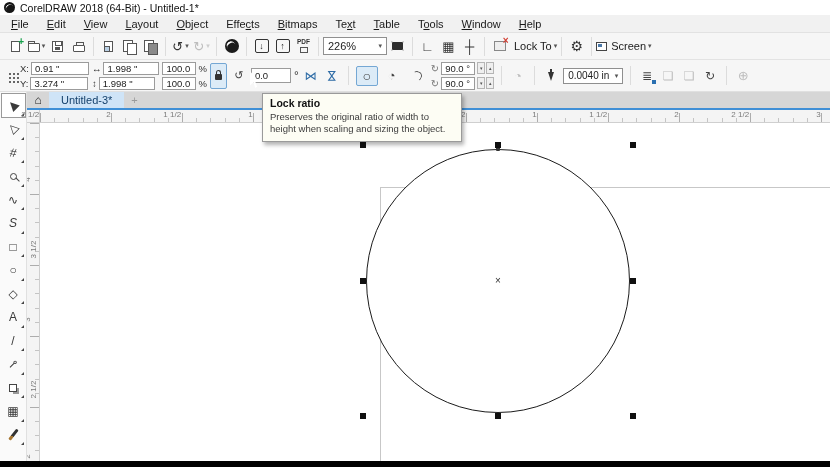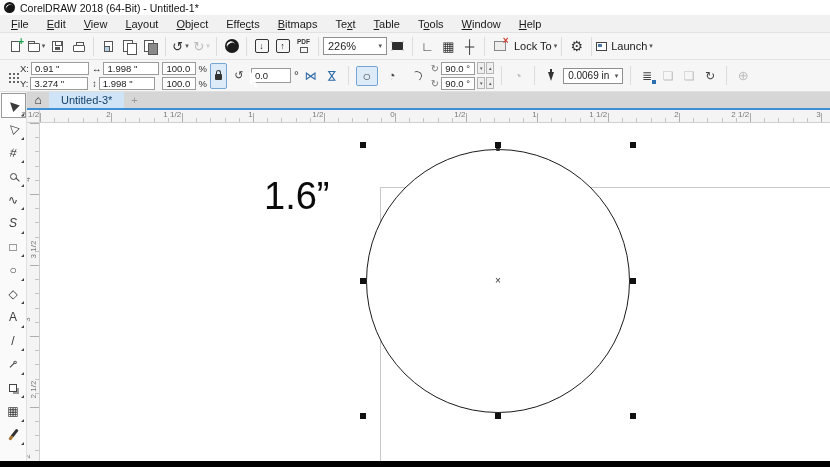--- a/index.html
+++ b/index.html
@@ -236,21 +236,21 @@
       <span class="txtbtn">Lock To</span>
       <span class="dd">▾</span>
     </span>
     <span class="sep"></span>
     <span class="tbtn">
         <span style="font-size:14px">⚙</span>
       </span>
     <span class="sep"></span>
     <span class="tbtn">
       <span class="mini-window"></span>
-      <span class="txtbtn">Launch</span>
+      <span class="txtbtn">Screen</span>
       <span class="dd">▾</span>
     </span>
   </div>
 
   <div class="pbar">
     <span class="dots9"></span>
     <div class="stack">
       <div class="prow">
           <span class="plabel">X:</span>
         <input class="pin" style="width: 58px;" readonly="" value="0.91 &quot;">
@@ -322,21 +322,21 @@
     </div>
     <span class="sep"></span>
     <span class="pbtn dim">
         <span>◔</span>
       </span>
     <span class="sep"></span>
     <span class="pbtn">
         <span class="nib"></span>
       </span>
     <span class="combo" style="width:60px;height:16px;font-size:10px">
-      <span>0.0069 in</span>
+      <span>0.0040 in</span>
       <span class="dd">▾</span>
     </span>
     <span class="sep"></span>
     <span class="pbtn wrapicon">
         <span>≣</span>
       </span>
     <span class="pbtn dim">
         <span>❏</span>
       </span>
     <span class="pbtn dim">
@@ -448,28 +448,31 @@
       <span class="vlab" style="top: 262px;">2 1/2</span>
       <span class="vlab" style="top: 329px;">2</span>
     </div>
 
   <div class="canvas" id="canvas">
     <div class="page-h" id="pageTop" style="left: 340px; top: 64px; right: 0px;"></div>
     <div class="page-v" id="pageLeft" style="left: 340px; top: 64px; bottom: 0px;"></div>
     <div class="circle" id="circle" style="left: 326px; top: 26px; height: 264px; width: 264px;"></div>
     <div class="nodedot" id="topnode" style="left: 456px; top: 24px;"></div>
     <div class="centermark" id="centermark" style="left: 458px; top: 158px;">×</div>
-    <div class="dimlabel" id="dimlabel" style="left: 224px; top: 52px;">1.6”</div>
   <div class="handle" style="left: 320px; top: 19px;"></div>
       <div class="handle" style="left: 455px; top: 19px;"></div>
       <div class="handle" style="left: 590px; top: 19px;"></div>
       <div class="handle" style="left: 320px; top: 154.5px;"></div>
       <div class="handle" style="left: 590px; top: 154.5px;"></div>
       <div class="handle" style="left: 320px; top: 290px;"></div>
       <div class="handle" style="left: 455px; top: 290px;"></div>
       <div class="handle" style="left: 590px; top: 290px;"></div>
     </div>
 
+  <div class="tooltip">
+    <b>Lock ratio</b>
+    <span>Preserves the original ratio of width to height when scaling and sizing the object.</span>
+  </div>
 
   <div class="cursor"></div>
 
   <div class="blackbar"></div>
 </div>
 
 </body></html>

